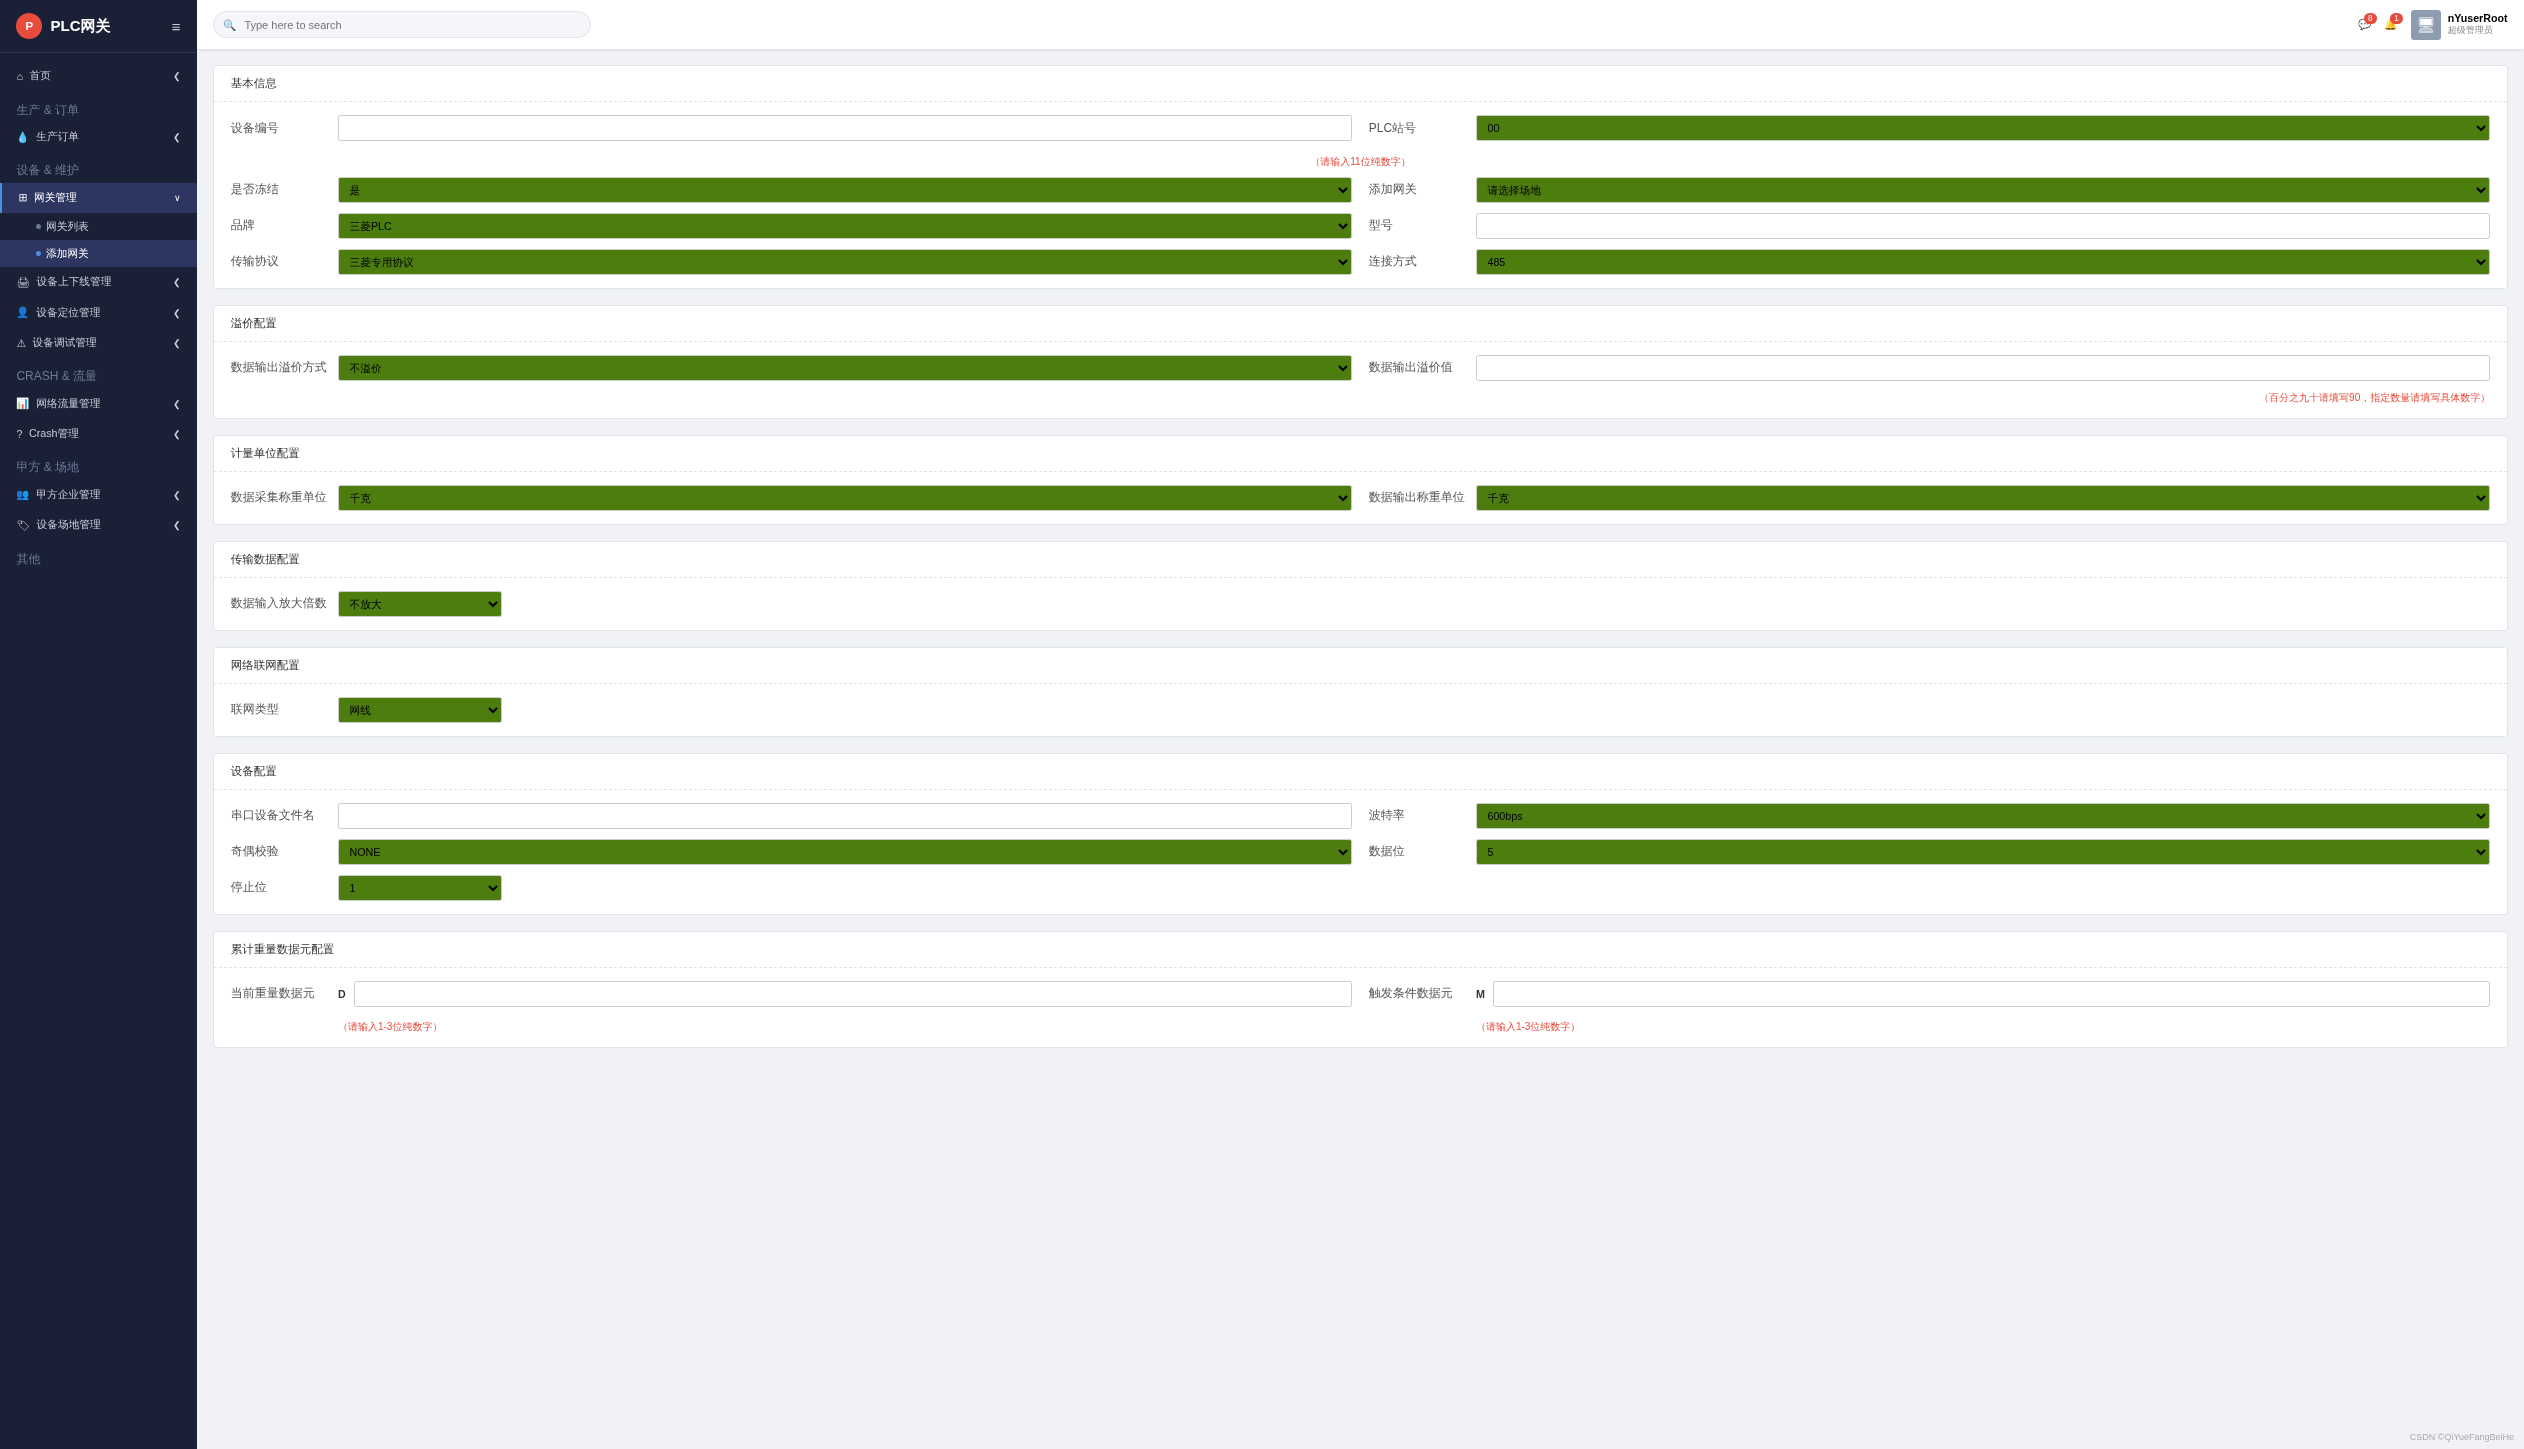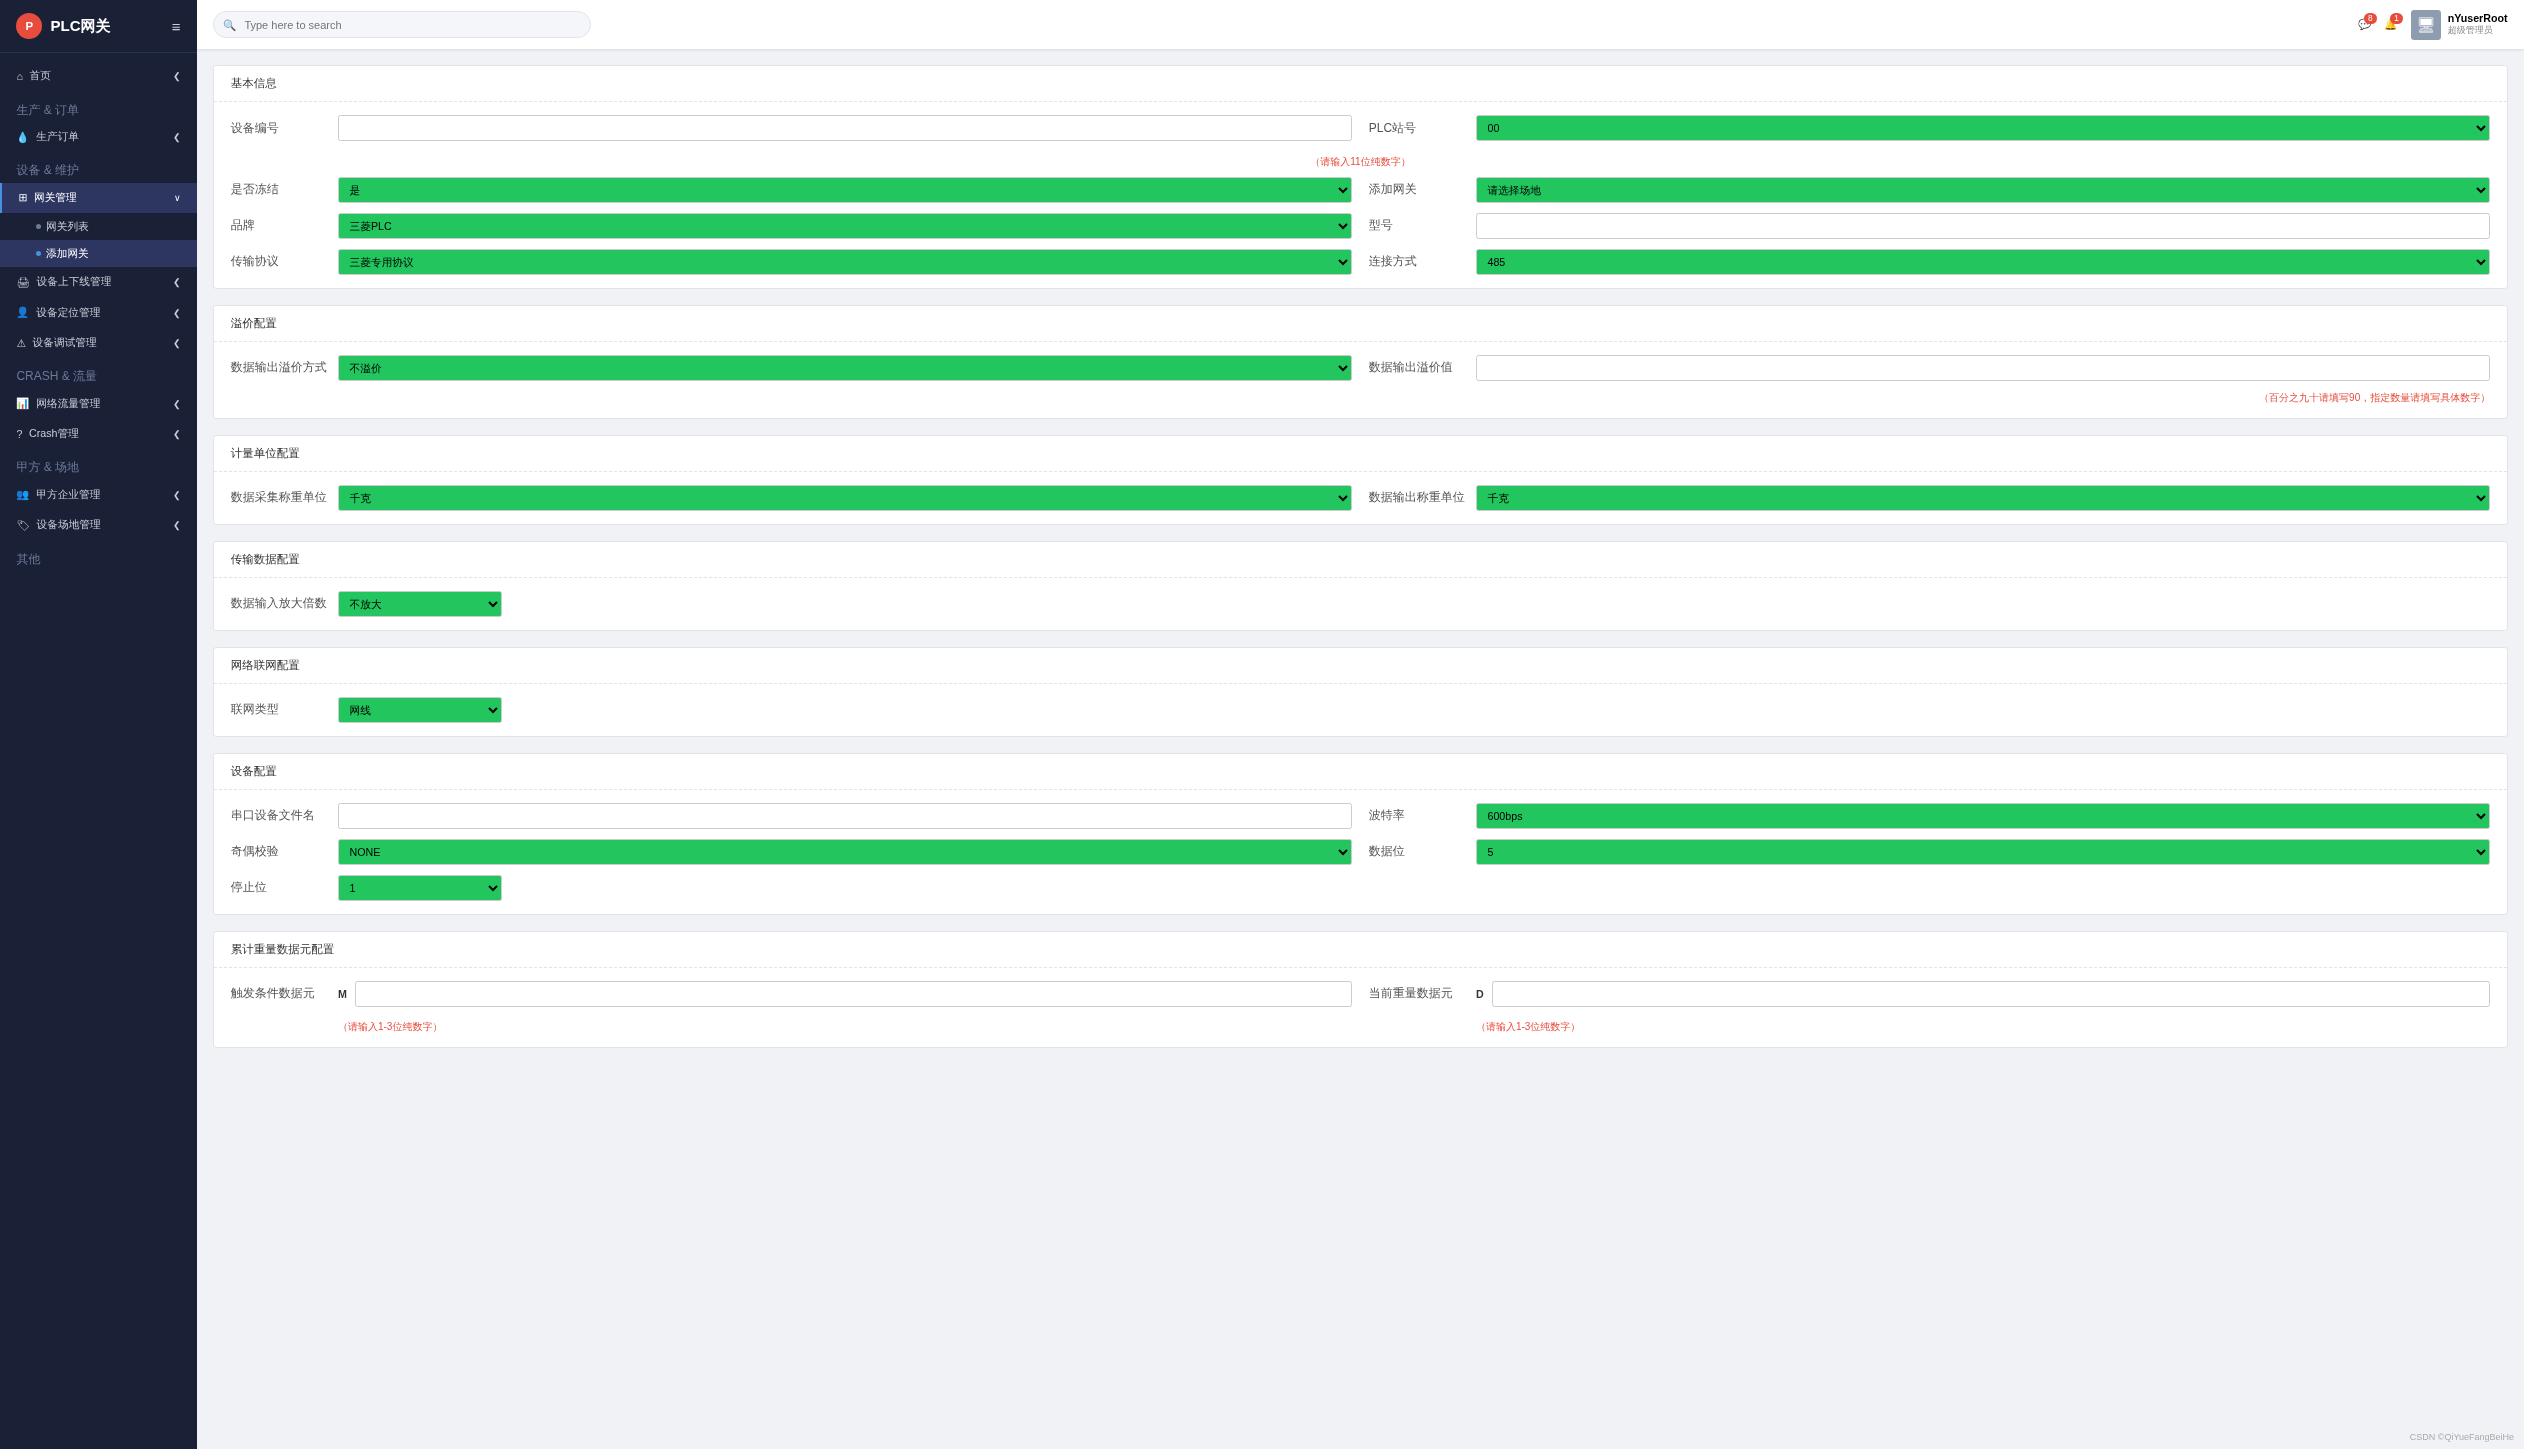--- a/index.html
+++ b/index.html
@@ -45,21 +45,21 @@
     
     .form-section { background: white; border: 0.8px solid #e0e3e9; border-radius: 3.3px; margin-bottom: 16px; }
     .form-section-header { padding: 10px 16.4px; border-bottom: 0.8px dashed #e0e3e9; font-size: 11.5px; font-weight: 500; color: #333; }
     .form-section-body { padding: 13px 16.4px; }
 
     .form-row { display: flex; align-items: center; margin-bottom: 10px; gap: 16.4px; }
     .form-row:last-child { margin-bottom: 0; }
     .form-col { display: flex; align-items: center; flex: 1; gap: 8.2px; }
     .form-label { width: 99px; text-align: left; color: #555; font-size: 12px; flex-shrink: 0; }
     .form-input { flex: 1; height: 26px; border: 0.8px solid #ccc; border-radius: 2.5px; padding: 0 6.6px; font-size: 10.7px; outline: none; }
-    .form-select { flex: 1; height: 26px; border: 0.8px solid #ccc; border-radius: 2.5px; padding: 0 6.6px; font-size: 10.7px; outline: none; background: #22c55e; cursor: pointer; appearance: auto; }
+    .form-select { flex: 1; height: 26px; border: 0.8px solid #ccc; border-radius: 2.5px; padding: 0 6.6px; font-size: 10.7px; outline: none; background: #4d7c0f; cursor: pointer; appearance: auto; }
     .form-hint { color: #e74c3c; font-size: 10px; margin-top: 3.3px; }
     .form-hint-right { color: #e74c3c; font-size: 10px; text-align: right; }
 
     .hint-row { display: flex; justify-content: center; margin-top: 3.3px; }
     .hint-row-right { display: flex; justify-content: flex-end; margin-top: 3.3px; }
 
     
     .watermark { position: fixed; bottom: 6.6px; right: 10px; font-size: 9px; color: #aaa; z-index: 100; }
   </style>
 </head>
@@ -350,29 +350,29 @@
           <div class="form-col"></div>
         </div>
       </div>
     </div>
 
     <div class="form-section">
       <div class="form-section-header">累计重量数据元配置</div>
       <div class="form-section-body">
         <div class="form-row">
           <div class="form-col">
+            <span class="form-label">当前重量数据元</span>
+            <span style="font-size:10.7px;color:#333;font-weight:bold;">D</span>
+            <input class="form-input" type="text" value="" style="">
+          </div>
+          <div class="form-col">
             <span class="form-label">触发条件数据元</span>
             <span style="font-size:10.7px;color:#333;font-weight:bold;">M</span>
             <input class="form-input" type="text" value="" style="">
           </div>
-          <div class="form-col">
-            <span class="form-label">当前重量数据元</span>
-            <span style="font-size:10.7px;color:#333;font-weight:bold;">D</span>
-            <input class="form-input" type="text" value="" style="">
-          </div>
         </div>
         <div class="form-row">
           <div class="form-col">
             <span style="width:99px;flex-shrink:0;"></span>
             <span class="form-hint">（请输入1-3位纯数字）</span>
           </div>
           <div class="form-col">
             <span style="width:99px;flex-shrink:0;"></span>
             <span class="form-hint">（请输入1-3位纯数字）</span>
           </div>

